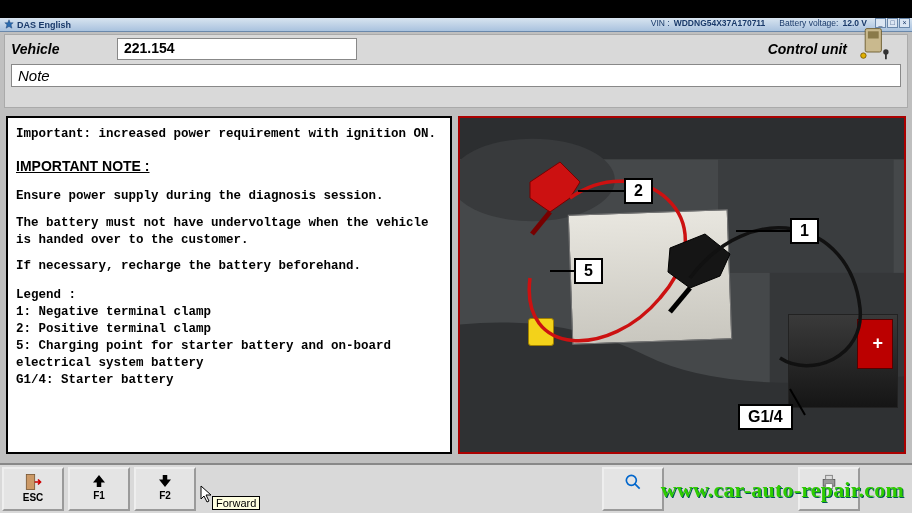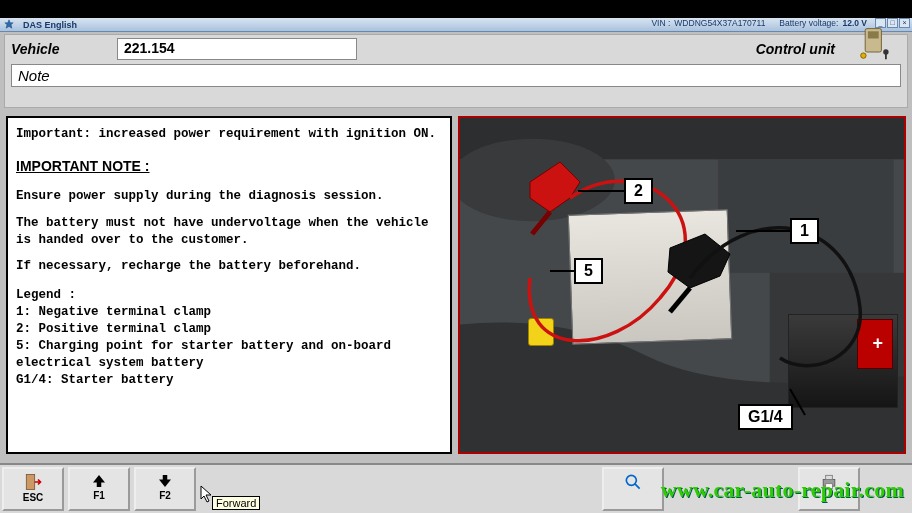--- a/index.html
+++ b/index.html
@@ -1,30 +1,30 @@
 <!DOCTYPE html>
 <html><head>
 <meta charset="utf-8">
 <style>
   * { box-sizing: border-box; margin: 0; padding: 0; }
   html, body { width: 912px; height: 513px; font-family: Arial, sans-serif; background: #000; overflow: hidden; }
   .letterbox-top, .letterbox-bottom { background: #000; width: 100%; }
   .letterbox-top { height: 18px; }
   .app { width: 100%; height: 495px; background: #bfbfbf; position: relative; }
   .titlebar { height: 14px; background: linear-gradient(#d8e4f0,#a9c2de); border-bottom:1px solid #6a88ab; display:flex; align-items:center; font-size:9px; color:#1a3a6a; padding:0 4px; position:relative; }
-  .titlebar .title-left { display:flex; align-items:center; gap:9px; font-weight:bold; }
+  .titlebar .title-left { display:flex; align-items:center; gap:3px; font-weight:bold; }
   .titlebar .title-right { position:absolute; right:2px; top:0; display:flex; align-items:center; gap:4px; font-size:8.5px; }
   .win-btns { display:flex; gap:1px; margin-left:4px; }
   .win-btn { width:11px; height:10px; background:#dbe6f3; border:1px solid #6a88ab; font-size:7px; line-height:8px; text-align:center; }
   .star-icon { width:10px; height:10px; display:inline-block; }
   .header { background:#d9d9d9; border:1px solid #aaa; margin:2px 4px 0 4px; padding:3px 6px 20px 6px; position:relative; }
   .header-row1 { display:flex; align-items:center; gap:10px; font-size:14px; }
   .header-row1 .lbl-vehicle { font-weight:bold; font-style:italic; width:96px; }
   .header-row1 .veh-box { background:#fff; border:1px solid #888; padding:1px 6px; width:240px; height:22px; font-size:14px; font-weight:bold; }
-  .header-row1 .lbl-cu { font-weight:bold; font-style:italic; margin-left:auto; margin-right:12px; }
+  .header-row1 .lbl-cu { font-weight:bold; font-style:italic; margin-left:auto; margin-right:0; }
   .cu-graphic { width:38px; height:36px; position:absolute; right:12px; top:-10px; }
   .note-row { margin-top:4px; background:#fff; border:1px solid #888; padding:2px 6px; font-size:15px;font-style:italic; }
   .main { display:flex; gap:6px; margin:8px 6px 0 6px; height:338px; }
   .textpane { flex:0 0 446px; border:2px solid #000; background:#fff; padding:8px 8px; font-size:12.5px; line-height:1.35; overflow:hidden; }
   .textpane .bold { font-weight:bold;font-family:Liberation Mono, monospace; }
   .textpane .impnote { font-weight:bold; text-decoration:underline; margin-top:14px; margin-bottom:12px; font-size:14px; }
   .imgpane { flex:1; border:2px solid #a00; background:#3a3c3b; position:relative; overflow:hidden; }
   .enginebg { position:absolute; inset:0; }
   .callout-box { position:absolute; background:#fff; border:2px solid #000; padding:2px 8px; font-weight:bold; font-size:16px; }
   .callout-line { position:absolute; background:#000; height:2px; transform-origin:left center; }
@@ -49,21 +49,21 @@
     <div class="title-left">
       <span>
         <svg class="star-icon" viewBox="0 0 24 24">
             <polygon points="12,2 15,9 22,9 17,14 19,22 12,18 5,22 7,14 2,9 9,9" fill="#2b6cb0" stroke="#1a3a6a" stroke-width="1"></polygon>
           </svg>
       </span>
       <span>DAS English</span>
     </div>
     <div class="title-right">
       <span>VIN :</span>
-      <span style="font-weight:normal;">WDDNG54X37A170711</span>
+      <span style="font-weight:bold;">WDDNG54X37A170711</span>
       <span style="width:6px;"></span>
       <span>Battery voltage:</span>
       <span style="font-weight:bold;">12.0 V</span>
       <div class="win-btns">
         <div class="win-btn">_</div>
         <div class="win-btn">□</div>
         <div class="win-btn">×</div>
       </div>
     </div>
   </div>

